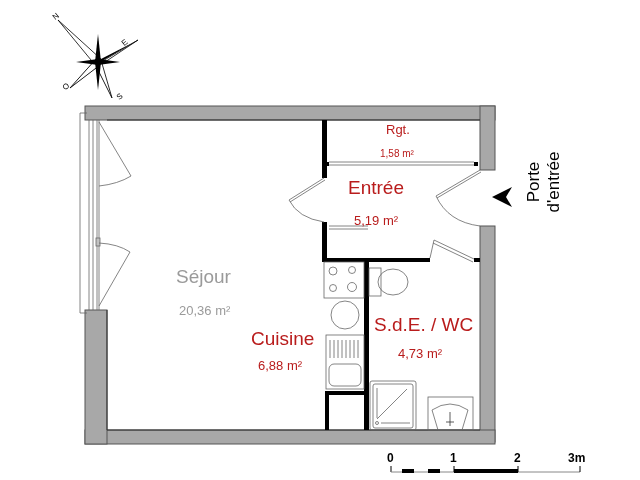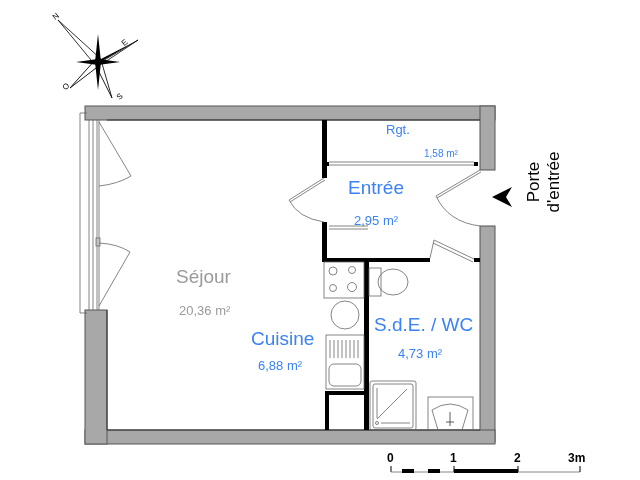--- a/index.html
+++ b/index.html
@@ -1,19 +1,19 @@
 <!DOCTYPE html>
 <html><head>
   <meta charset="utf-8">
   <style>
     html, body { margin: 0; padding: 0; background: #ffffff; }
     body { width: 640px; height: 480px; position: relative; overflow: hidden;
            font-family: "Liberation Sans", sans-serif; }
     svg { position: absolute; left: 0; top: 0; }
-    .lbl { position: absolute; white-space: nowrap; color: #3b82f6; }
+    .lbl { position: absolute; white-space: nowrap; color: #b91c1c; }
     .room-name { font-size: 19px; }
     .room-area { font-size: 13px; }
     .small-name { font-size: 13px; }
     .small-area { font-size: 10px; }
     .sejour { color: #9a9a9a; margin-top: 47px; }
     .compass-letter { position: absolute; font-size: 8px; color: #000; }
     .scale-num { position: absolute; font-size: 12px; font-weight: bold; color: #000; }
     .entry-label { position: absolute; font-size: 17px; color: #000;
                    transform-origin: left top; transform: rotate(-90deg); line-height: 20px; text-align: center; }
   </style>
@@ -179,24 +179,24 @@
 
 <span class="compass-letter" style="left:53px;top:12px;transform:rotate(-40deg);">N</span>
 <span class="compass-letter" style="left:122px;top:38px;transform:rotate(-40deg);">E</span>
 <span class="compass-letter" style="left:117px;top:92px;transform:rotate(-40deg);">S</span>
 <span class="compass-letter" style="left:63px;top:82px;transform:rotate(-40deg);">O</span>
 
 <span class="lbl room-name sejour" style="left:176px;top:219px;">Séjour</span>
 <span class="lbl room-area sejour" style="left:179px;top:256px;">20,36 m²</span>
 
 <span class="lbl small-name" style="left:386px;top:122px;">Rgt.</span>
-<span class="lbl small-area" style="left:380px;top:148px;margin-left:44px;">1,58 m²</span>
+<span class="lbl small-area" style="left:380px;top:148px;">1,58 m²</span>
 
 <span class="lbl room-name" style="left:348px;top:177px;">Entrée</span>
-<span class="lbl room-area" style="left:354px;top:213px;">2,95 m²</span>
+<span class="lbl room-area" style="left:354px;top:213px;">5,19 m²</span>
 
 <span class="lbl room-name" style="left:251px;top:328px;">Cuisine</span>
 <span class="lbl room-area" style="left:258px;top:358px;">6,88 m²</span>
 
 <span class="lbl room-name" style="left:374px;top:314px;">S.d.E. / WC</span>
 <span class="lbl room-area" style="left:398px;top:346px;">4,73 m²</span>
 
 <div class="entry-label" style="left:524px;top:222px;width:80px;">
   <div>Porte</div>
   <div>d'entrée</div>

